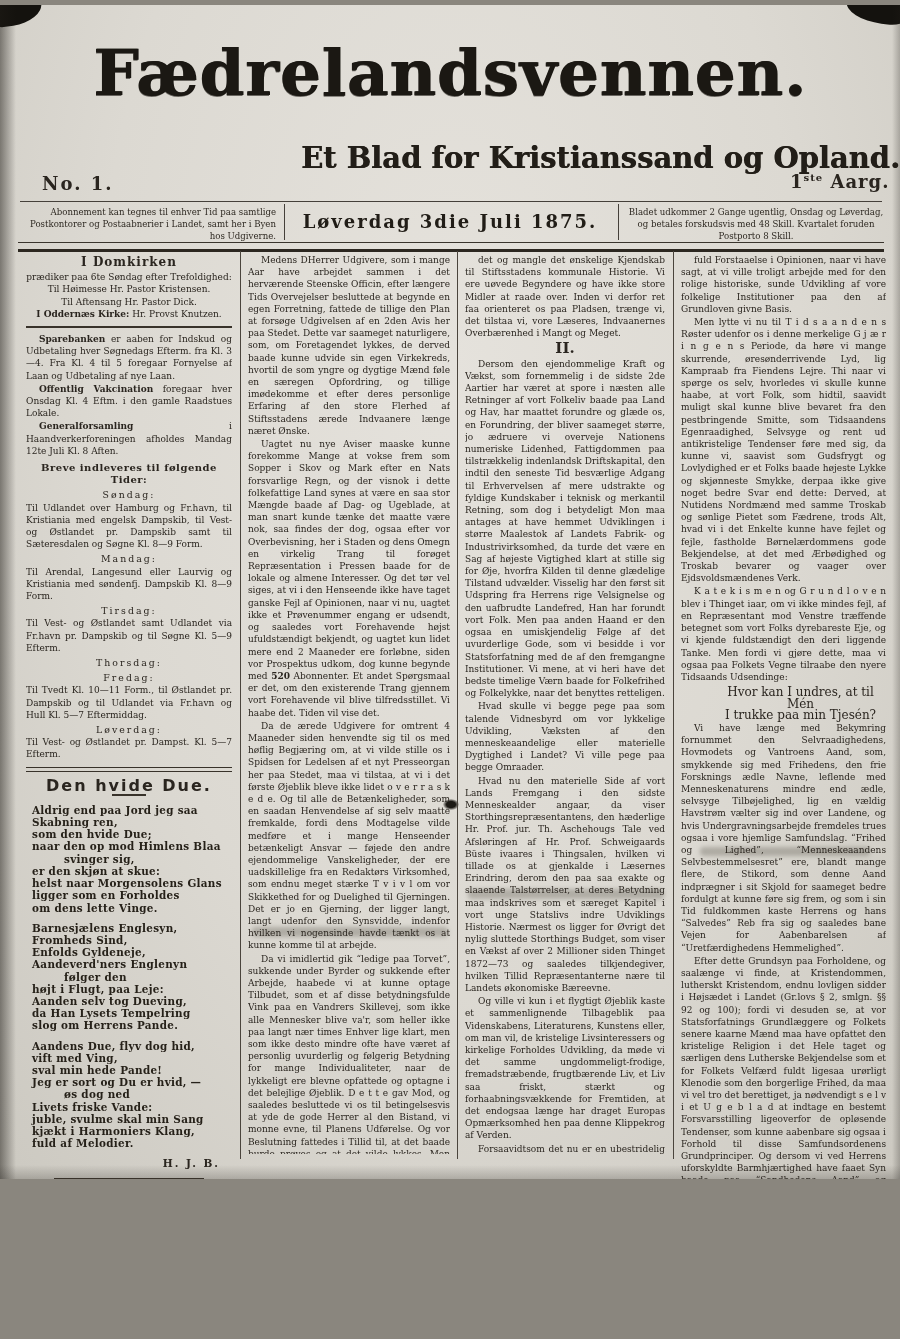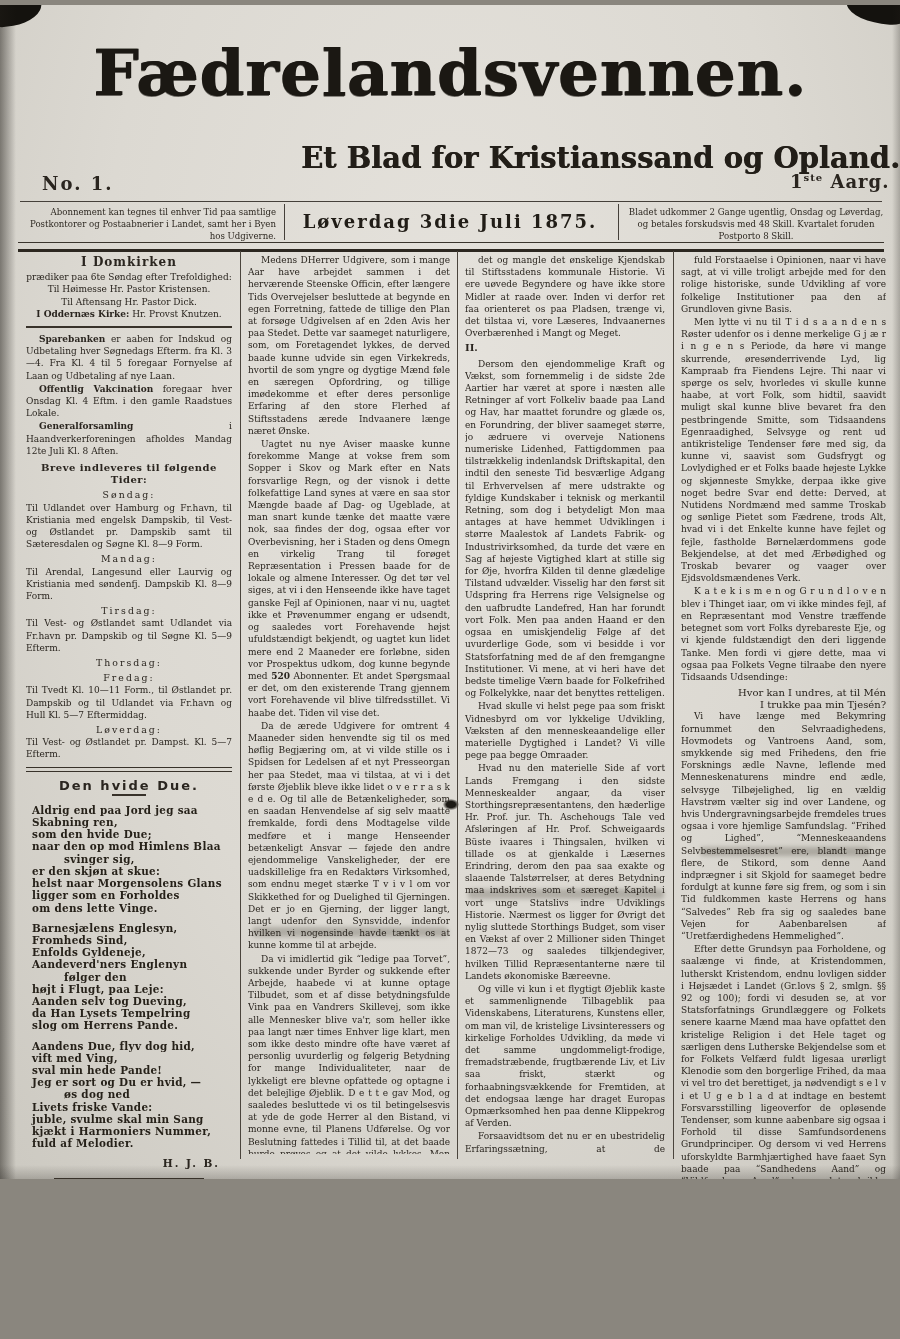--- a/index.html
+++ b/index.html
@@ -58,31 +58,31 @@
   .church{text-align:center;}
   .church .c-title{font-size:12px;font-weight:bold;letter-spacing:1px;margin:2px 0 2px;}
   .church div{line-height:12.6px;}
   .lead{font-weight:bold;}
   .rule-col{height:0;border-top:2px solid #38322a;margin:5px 0 5px;}
   .rule-col-dbl{height:3px;border-top:1px solid #38322a;border-bottom:1px solid #38322a;margin:6px 0 6px;}
   .mail-head{text-align:center;font-weight:bold;font-size:10px;letter-spacing:.5px;margin:5px 0 2px;}
   .day{text-align:center;letter-spacing:2px;font-size:9.4px;margin-top:3px;}
   .mail-entry p{margin:0;}
 
-  .poem-title{text-align:center;font-family:"DejaVu Sans","Liberation Sans",sans-serif;font-weight:bold;font-size:13px;letter-spacing:2px;margin:8px 0 2px;}
+  .poem-title{text-align:center;font-family:"DejaVu Sans","Liberation Sans",sans-serif;font-weight:bold;font-size:16px;letter-spacing:2px;margin:8px 0 2px;}
   .poem-title-rule{width:34px;height:2px;background:#38322a;margin:2px auto 8px;}
   .poem{font-size:10.4px;line-height:12.2px;font-weight:bold;letter-spacing:.3px;text-align:left;padding-left:6px;color:#262119;}
   .poem .line{white-space:pre-wrap;}
   .stanza{margin-bottom:8px;}
   .poem-sig{text-align:right;font-weight:bold;font-size:10.5px;letter-spacing:2px;padding-right:12px;margin-top:2px;}
   .mid-rule{width:150px;height:1px;background:#38322a;margin:8px auto 8px;}
   .headline{text-align:left;font-weight:bold;font-size:13.5px;letter-spacing:.5px;margin:2px 0 4px;color:#211d17;}
   .subhead{text-align:center;font-weight:bold;font-size:11px;letter-spacing:1px;margin:2px 0 4px;}
-  .secnum{font-weight:bold;font-size:10px;margin:3px 0 3px;}
-  .verse{padding-left:34px;font-size:10px;line-height:11.6px;margin-top:4px;text-align:right;}
+  .secnum{text-align:center;font-weight:bold;font-size:15px;margin:3px 0 3px;}
+  .verse{padding-left:34px;font-size:12px;line-height:11.6px;margin-top:4px;text-align:center;}
   .verse .line{white-space:pre-wrap;}
 </style>
 </head>
 <body>
 
 <div class="page">
 
   <div class="corner-tl"></div>
   <div class="corner-tr"></div>
   <div class="edge-left"></div>
@@ -185,21 +185,21 @@
         </div>
       <div class="stanza">
 
       <div class="line">Aandens Due, flyv dog hid,</div>
           <div class="line">vift med Ving,</div>
           <div class="line">sval min hede Pande!</div>
           <div class="line">Jeg er sort og Du er hvid, —</div>
           <div class="line">   øs dog ned</div>
           <div class="line">Livets friske Vande:</div>
           <div class="line">juble, svulme skal min Sang</div>
-          <div class="line">kjækt i Harmoniers Nummer,</div>
+          <div class="line">kjækt i Harmoniers Klang,</div>
           <div class="line">fuld af Melodier.</div>
         </div>
     </div>
     <div class="poem-sig">H. J. B.</div>
     <div class="mid-rule"></div>
     <div class="headline">Hvorledes det gik til, og hvad vi ville.</div>
     <div class="subhead">En Barnesjælens.</div>
     <div class="secnum">I.</div>
     <p>Idet vi idag udsende det første Nummer af “Fædrelandsvennen”, tror Redaktionen at burde meddele nogle Oplysninger om den egentlige Foranledning til Bladets Udgivelse, sin egen S t i l l i n g til de ærede Udgivere og dermed tillige en videre Udvikling, end der kunde blive Anledning til i den udstedte Abonnements-Indbydelse, af Bladets Øjemed og F a r v e.  Ligesaa vi anse dette for en Pligt ligeoverfor vore ærede Abonnenter, saaledes mene vi ogsaa, at,</p>
 
@@ -210,21 +210,21 @@
     <p><span>Uagtet nu nye Aviser maaske kunne forekomme Mange at vokse frem som Sopper i Skov og Mark efter en Nats forsvarlige Regn, og der visnok i dette folkefattige Land synes at være en saa stor Mængde baade af Dag- og Ugeblade, at man snart kunde tænke det maatte være nok, saa findes der dog, ogsaa efter vor Overbevisning, her i Staden og dens Omegn en virkelig Trang til forøget Repræsentation i Pressen baade for de lokale og almene Interesser.  Og det tør vel siges, at vi i den Henseende ikke have taget ganske Fejl af Opinionen, naar vi nu, uagtet ikke et Prøvenummer engang er udsendt, og saaledes vort Forehavende højst ufuldstændigt bekjendt, og uagtet kun lidet mere end 2 Maaneder ere forløbne, siden vor Prospektus udkom, dog kunne begynde med </span><span class="lead">520</span><span> Abonnenter.  Et andet Spørgsmaal er det, om den existerende Trang gjennem vort Forehavende vil blive tilfredsstillet.  Vi haabe det.  Tiden vil vise det.</span></p>
     <p>Da de ærede Udgivere for omtrent 4 Maaneder siden henvendte sig til os med høflig Begjæring om, at vi vilde stille os i Spidsen for Ledelsen af et nyt Presseorgan her paa Stedet, maa vi tilstaa, at vi i det første Øjeblik bleve ikke lidet o v e r r a s k e d e.  Og til alle de Betænkeligheder, som en saadan Henvendelse af sig selv maatte fremkalde, fordi dens Modtagelse vilde medføre et i mange Henseender betænkeligt Ansvar — føjede den andre ejendommelige Vanskeligheder, der ere uadskillelige fra en Redaktørs Virksomhed, som endnu meget stærke T v i v l om vor Skikkethed for og Duelighed til Gjerningen.  Det er jo en Gjerning, der ligger langt, langt udenfor den Synsvidde, indenfor hvilken vi nogensinde havde tænkt os at kunne komme til at arbejde.</p>
     <p>Da vi imidlertid gik “ledige paa Torvet”, sukkende under Byrder og sukkende efter Arbejde, haabede vi at kunne optage Tilbudet, som et af disse betydningsfulde Vink paa en Vandrers Skillevej, som ikke alle Mennesker blive va'r, som heller ikke paa langt nær times Enhver lige klart, men som ikke desto mindre ofte have været af personlig uvurderlig og følgerig Betydning for mange Individualiteter, naar de lykkeligt ere blevne opfattede og optagne i det belejlige Øjeblik.  D e t t e gav Mod, og saaledes besluttede vi os til betingelsesvis at yde de gode Herrer al den Bistand, vi monne evne, til Planens Udførelse.  Og vor Beslutning fattedes i Tillid til, at det baade burde prøves og at det vilde lykkes.  Men fra Beslutning til Udførelse gaar ikke altid den letteste Vej.</p>
 
   </div>
 
   <div class="col" id="col3">
     <p>det og mangle det ønskelige Kjendskab til Stiftsstadens kommunale Historie.  Vi ere uøvede Begyndere og have ikke store Midler at raade over.  Inden vi derfor ret faa orienteret os paa Pladsen, trænge vi, det tilstaa vi, vore Læseres, Indvaanernes Overbærenhed i Mangt og Meget.</p>
     <div class="secnum">II.</div>
     <p>Dersom den ejendommelige Kraft og Vækst, som fornemmelig i de sidste 2de Aartier har været at spore i næsten alle Retninger af vort Folkeliv baade paa Land og Hav, har maattet forundre og glæde os, en Forundring, der bliver saameget større, jo ædruere vi overveje Nationens numeriske Lidenhed, Fattigdommen paa tilstrækkelig indenlandsk Driftskapital, den indtil den seneste Tid besværlige Adgang til Erhvervelsen af mere udstrakte og fyldige Kundskaber i teknisk og merkantil Retning, som dog i betydeligt Mon maa antages at have hemmet Udviklingen i større Maalestok af Landets Fabrik- og Industrivirksomhed, da turde det være en Sag af højeste Vigtighed klart at stille sig for Øje, hvorfra Kilden til denne glædelige Tilstand udvælder.  Visselig har den først sit Udspring fra Herrens rige Velsignelse og den uafbrudte Landefred, Han har forundt vort Folk.  Men paa anden Haand er den ogsaa en umiskjendelig Følge af det uvurderlige Gode, som vi besidde i vor Statsforfatning med de af den fremgangne Institutioner.  Vi mene, at vi heri have det bedste timelige Værn baade for Folkefrihed og Folkelykke, naar det benyttes retteligen.</p>
-    <p>Hvad skulle vi helst pege paa som friskt Vidnesbyrd om vor lykkelige Udvikling, Væksten af den menneskeaandelige eller materielle Dygtighed i Landet?  Vi ville pege paa begge Omraader.</p>
+    <p>Hvad skulle vi begge pege paa som talende Vidnesbyrd om vor lykkelige Udvikling, Væksten af den menneskeaandelige eller materielle Dygtighed i Landet?  Vi ville pege paa begge Omraader.</p>
     <p>Hvad nu den materielle Side af vort Lands Fremgang i den sidste Menneskealder angaar, da viser Storthingsrepræsentantens, den hæderlige Hr. Prof. jur. Th. Aschehougs Tale ved Afsløringen af Hr. Prof. Schweigaards Büste ivaares i Thingsalen, hvilken vi tillade os at gjenkalde i Læsernes Erindring, derom den paa saa exakte og slaaende Talstørrelser, at deres Betydning maa indskrives som et særeget Kapitel i vort unge Statslivs indre Udviklings Historie.  Nærmest os ligger for Øvrigt det nylig sluttede Storthings Budget, som viser en Vækst af over 2 Millioner siden Thinget 1872—73 og saaledes tilkjendegiver, hvilken Tillid Repræsentanterne nære til Landets økonomiske Bæreevne.</p>
     <p>Og ville vi kun i et flygtigt Øjeblik kaste et sammenlignende Tilbageblik paa Videnskabens, Literaturens, Kunstens eller, om man vil, de kristelige Livsinteressers og kirkelige Forholdes Udvikling, da møde vi det samme ungdommeligt-frodige, fremadstræbende, frugtbærende Liv, et Liv saa friskt, stærkt og forhaabningsvækkende for Fremtiden, at det endogsaa længe har draget Europas Opmærksomhed hen paa denne Klippekrog af Verden.</p>
     <p>Forsaavidtsom det nu er en ubestridelig Erfaringssætning, at de Samfundsindretninger og den Lovgivning, hvorunder vort Folks unge Selvstændighed har udviklet sig saa kraftigt og slaaet saa dybe Rødder i den hjemlige Jordbund, menneskeligt taget, ere en Frugt af den Grundlovs Principer, paa hvis Gjennemførelse til Folkebevidsthed og Samfundsliv Nationens byggende Mænd hidindtil i alt Væsentligt saa lykkeligt have arbejdet sammen, da tro vi at kunne vente</p>
   </div>
 
   <div class="col" id="col4">
     <p>fuld Forstaaelse i Opinionen, naar vi have sagt, at vi ville troligt arbejde med for den rolige historiske, sunde Udvikling af vore folkelige Institutioner paa den af Grundloven givne Basis.</p>
     <p>Men lytte vi nu til T i d s a a n d e n s Røster udenfor os i denne merkelige G j æ r i n g e n s Periode, da høre vi mange skurrende, øresønderrivende Lyd, lig Kampraab fra Fiendens Lejre.  Thi naar vi spørge os selv, hvorledes vi skulle kunne haabe, at vort Folk, som hidtil, saavidt muligt skal kunne blive bevaret fra den pestbringende Smitte, som Tidsaandens Egenraadighed, Selvsyge og rent ud antikristelige Tendenser føre med sig, da kunne vi, saavist som Gudsfrygt og Lovlydighed er et Folks baade højeste Lykke og skjønneste Smykke, derpaa ikke give noget bedre Svar end dette: Derved, at Nutidens Nordmænd med samme Troskab og sønlige Pietet som Fædrene, trods Alt, hvad vi i det Enkelte kunne have fejlet og fejle, fastholde Børnelærdommens gode Bekjendelse, at det med Ærbødighed og Troskab bevarer og vaager over Ejdsvoldsmændenes Verk.</p>
     <p>K a t e k i s m e n og G r u n d l o v e n blev i Thinget iaar, om vi ikke mindes fejl, af en Repræsentant mod Venstre træffende betegnet som vort Folks dyrebareste Eje, og vi kjende fuldstændigt den deri liggende Tanke.  Men fordi vi gjøre dette, maa vi ogsaa paa Folkets Vegne tilraabe den nyere Tidsaands Udsendinge:</p>
     <div class="verse">

